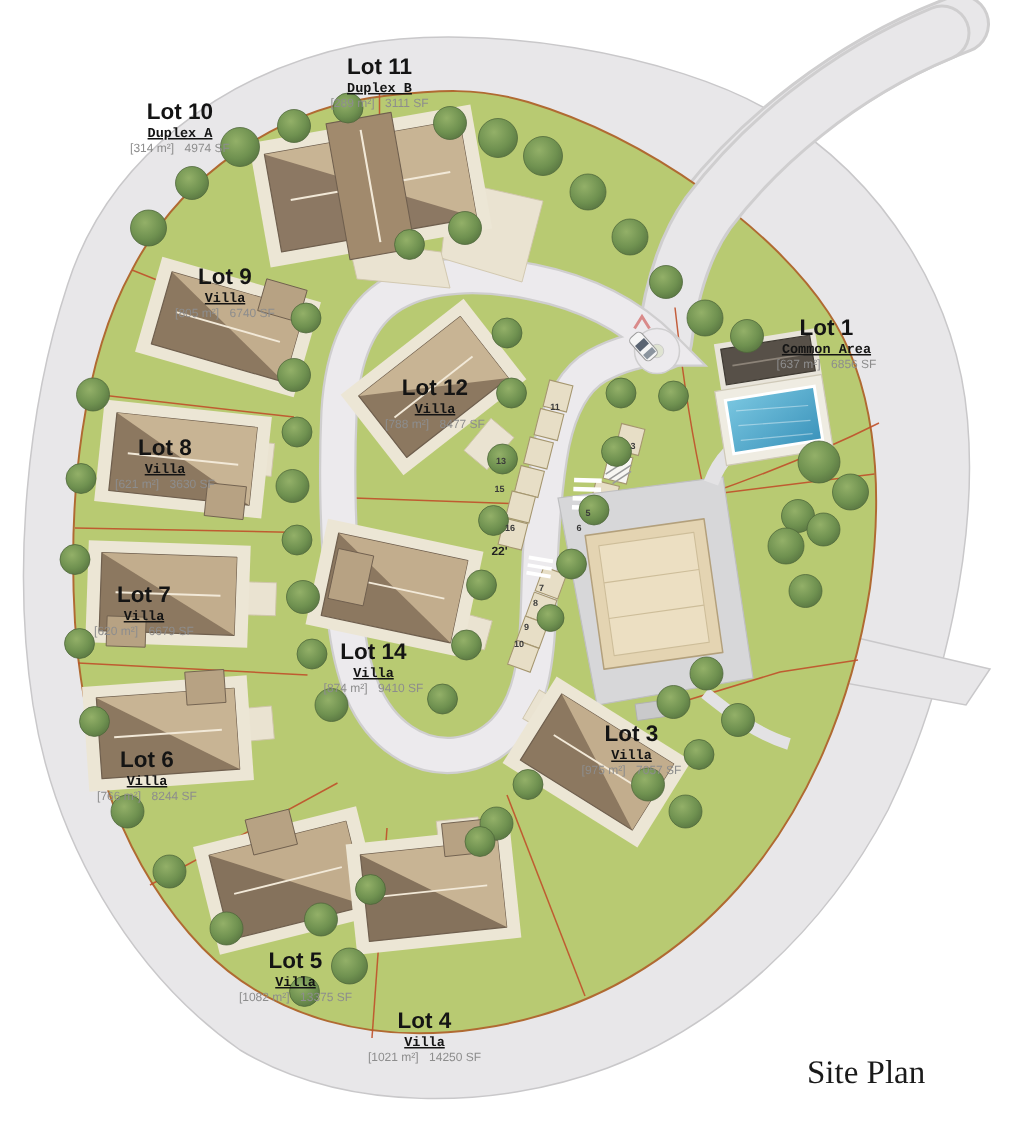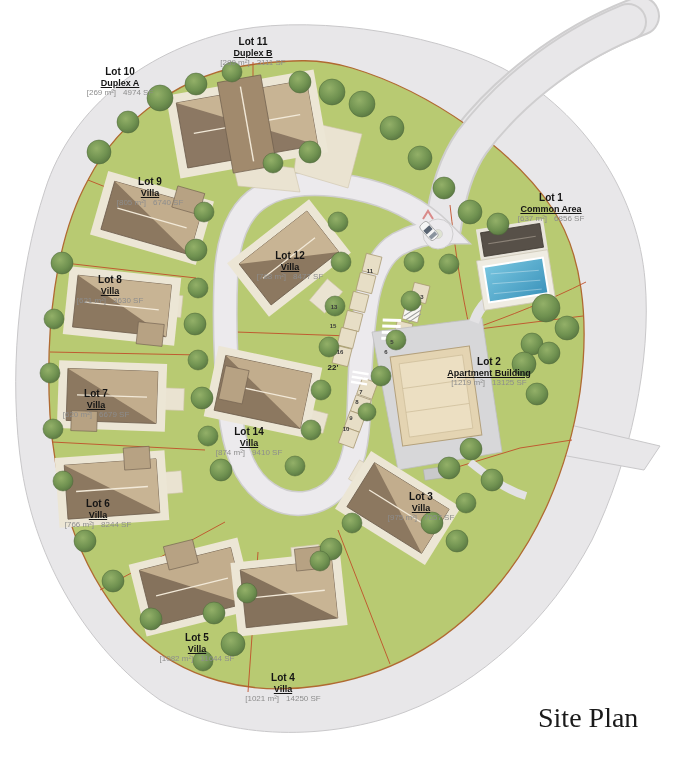--- a/index.html
+++ b/index.html
@@ -1,26 +1,26 @@
 <!DOCTYPE html>
 <html><head>
 <meta charset="utf-8">
 <style>
   html,body{margin:0;padding:0;background:#fff;}
   .stage{position:relative;width:690px;height:758px;background:#ffffff;overflow:hidden;
          font-family:"Liberation Sans",sans-serif;}
   svg{position:absolute;left:0;top:0;}
   .lot-label{position:absolute;transform:translateX(-50%);text-align:center;line-height:1.18;
              pointer-events:none;white-space:nowrap;z-index:5;}
-  .ll-id{font-size:10px;font-weight:bold;color:#141414;}
-  .ll-name{font-size:9px;font-weight:bold;color:#141414;text-decoration:underline;}
+  .ll-id{font-size:15px;font-weight:bold;color:#141414;}
+  .ll-name{font-size:9px;font-weight:bold;color:#141414;text-decoration:underline;font-family:Liberation Mono, monospace;}
   .ll-area{font-size:8px;font-weight:normal;color:#8d8d8d;}
   .ll-area .sf{margin-left:7px;}
   .site-title{position:absolute;left:538px;top:702px;z-index:5;
-              font-family:"Liberation Serif",serif;font-size:28px;color:#1a1a1a;}
+              font-family:"Liberation Serif",serif;font-size:22px;color:#1a1a1a;}
   .road-dim{position:absolute;transform:translateX(-50%);font-size:8px;font-weight:bold;color:#222;z-index:5;}
 </style>
 </head>
 <body>
 
 <div class="stage">
 
 <svg width="690" height="758" viewBox="0 0 690 758">
   <defs>
     <radialGradient id="tg" cx="40%" cy="35%" r="75%">
@@ -336,69 +336,64 @@
     <text x="357" y="404">8</text>
     <text x="351" y="420">9</text>
     <text x="346" y="431">10</text>
     <text x="370" y="273">11</text>
     <text x="334" y="309">13</text>
     <text x="333" y="328">15</text>
     <text x="340" y="354">16</text>
   </g>
 </svg>
 
-<div class="lot-label" style="left:551px;top:192px">
+<div class="lot-label" style="left:551px;top:210px">
   <div class="ll-id">Lot 1</div>
   <div class="ll-name">Common Area</div>
   <div class="ll-area"><span>[637 m²]</span><span class="sf">6856 SF</span></div>
 </div>
-<div class="lot-label" style="left:489px;top:356px">
-  <div class="ll-id">Lot 2</div>
-  <div class="ll-name">Apartment Building</div>
-  <div class="ll-area"><span>[1219 m²]</span><span class="sf">13125 SF</span></div>
-</div>
-<div class="lot-label" style="left:421px;top:491px">
+<div class="lot-label" style="left:421px;top:481px">
   <div class="ll-id">Lot 3</div>
   <div class="ll-name">Villa</div>
   <div class="ll-area"><span>[975 m²]</span><span class="sf">7057 SF</span></div>
 </div>
 <div class="lot-label" style="left:283px;top:672px">
   <div class="ll-id">Lot 4</div>
   <div class="ll-name">Villa</div>
   <div class="ll-area"><span>[1021 m²]</span><span class="sf">14250 SF</span></div>
 </div>
 <div class="lot-label" style="left:197px;top:632px">
   <div class="ll-id">Lot 5</div>
   <div class="ll-name">Villa</div>
-  <div class="ll-area"><span>[1082 m²]</span><span class="sf">11644 SF</span></div>
+  <div class="ll-area"><span>[1082 m²]</span><span class="sf">13375 SF</span></div>
 </div>
 <div class="lot-label" style="left:98px;top:498px">
   <div class="ll-id">Lot 6</div>
   <div class="ll-name">Villa</div>
   <div class="ll-area"><span>[766 m²]</span><span class="sf">8244 SF</span></div>
 </div>
 <div class="lot-label" style="left:96px;top:388px">
   <div class="ll-id">Lot 7</div>
   <div class="ll-name">Villa</div>
   <div class="ll-area"><span>[620 m²]</span><span class="sf">6679 SF</span></div>
 </div>
-<div class="lot-label" style="left:110px;top:274px">
+<div class="lot-label" style="left:110px;top:290px">
   <div class="ll-id">Lot 8</div>
   <div class="ll-name">Villa</div>
   <div class="ll-area"><span>[621 m²]</span><span class="sf">3630 SF</span></div>
 </div>
 <div class="lot-label" style="left:150px;top:176px">
   <div class="ll-id">Lot 9</div>
   <div class="ll-name">Villa</div>
   <div class="ll-area"><span>[805 m²]</span><span class="sf">6740 SF</span></div>
 </div>
 <div class="lot-label" style="left:120px;top:66px">
   <div class="ll-id">Lot 10</div>
   <div class="ll-name">Duplex A</div>
-  <div class="ll-area"><span>[269 m²]</span><span class="sf">4974 SF</span></div>
+  <div class="ll-area"><span>[314 m²]</span><span class="sf">4974 SF</span></div>
 </div>
 <div class="lot-label" style="left:253px;top:36px">
   <div class="ll-id">Lot 11</div>
   <div class="ll-name">Duplex B</div>
   <div class="ll-area"><span>[289 m²]</span><span class="sf">3111 SF</span></div>
 </div>
 <div class="lot-label" style="left:290px;top:250px">
   <div class="ll-id">Lot 12</div>
   <div class="ll-name">Villa</div>
   <div class="ll-area"><span>[788 m²]</span><span class="sf">8477 SF</span></div>

